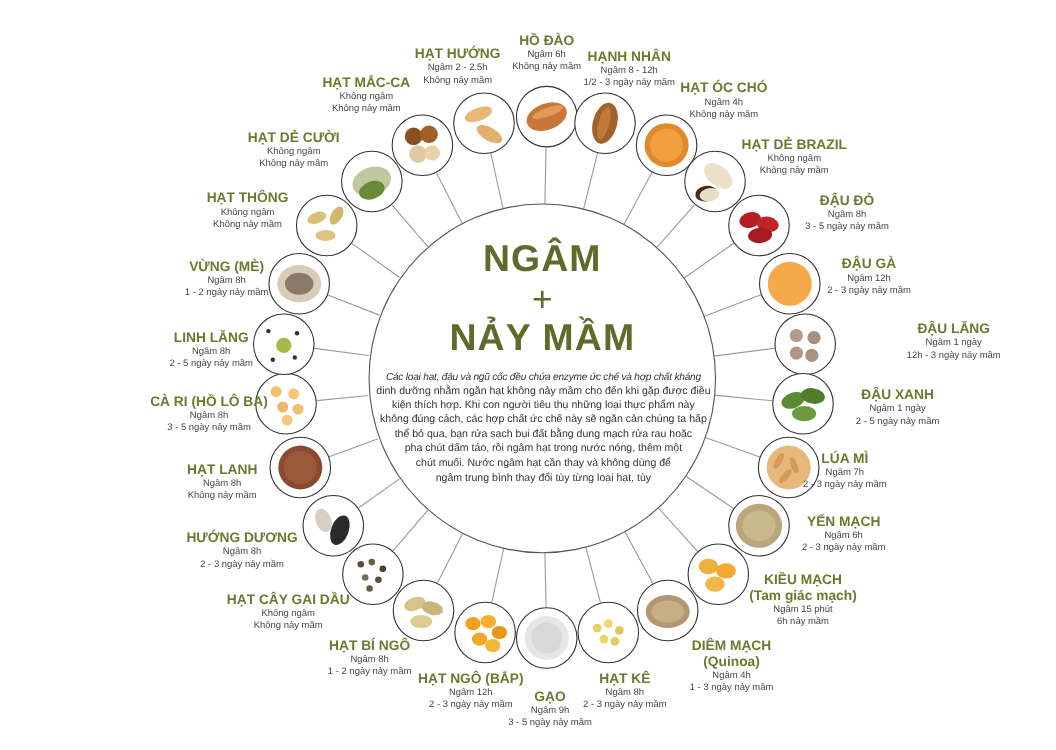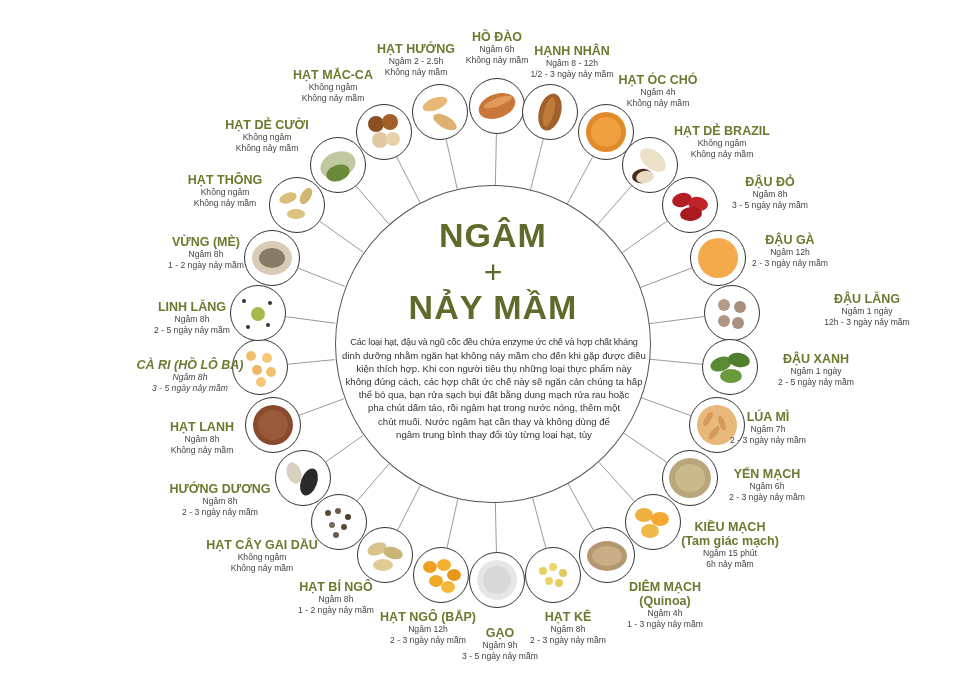--- a/index.html
+++ b/index.html
@@ -46,21 +46,21 @@
       <line x1="356.2611890647764" y1="186.22566780905825" x2="388.9547188487619" y2="224.2265887917427" stroke="#9a9a9a" stroke-width="1"></line>
       <line x1="396.7099218797287" y1="156.9491059120601" x2="420.2797265358164" y2="203.21575949623224" stroke="#9a9a9a" stroke-width="1"></line>
       <line x1="446.12392079368664" y1="139.32210815644817" x2="457.44358980705385" y2="189.825246831471" stroke="#9a9a9a" stroke-width="1"></line>
     </svg>
 
   <div class="center-circle" style="left:335px; top:185px; width:316px; height:318px;">
     <div class="title" style="top:30px; font-size:34px; letter-spacing:1px;">NGÂM</div>
     <div class="title" style="top:68px; font-size:32px; font-weight:normal;">+</div>
     <div class="title" style="top:102px; font-size:34px; letter-spacing:1px;">NẢY MẦM</div>
     <div class="desc" style="left:4px; top:150px; width:308px;">
-      <div style="font-size:9.2px; letter-spacing:-0.2px;">Các loại hạt, đậu và ngũ cốc đều chứa enzyme ức chế và hợp chất kháng</div>
+      <div style="font-size:9.2px; letter-spacing:-0.2px;font-style:italic;">Các loại hạt, đậu và ngũ cốc đều chứa enzyme ức chế và hợp chất kháng</div>
       <div>dinh dưỡng nhằm ngăn hạt không nảy mầm cho đến khi gặp được điều</div>
       <div>kiện thích hợp. Khi con người tiêu thụ những loại thực phẩm này</div>
       <div>không đúng cách, các hợp chất ức chế này sẽ ngăn cản chúng ta hấp</div>
       <div>thể bỏ qua, bạn rửa sạch bụi đất bằng dung mạch rửa rau hoặc</div>
       <div>pha chút dấm táo, rồi ngâm hạt trong nước nóng, thêm một</div>
       <div>chút muối. Nước ngâm hạt cần thay và không dùng để</div>
       <div>ngâm trung bình thay đổi tùy từng loại hạt, tùy</div>
     </div>
   </div>
 
@@ -256,21 +256,21 @@
         <span class="l1">Ngâm 8h</span>
         <span class="l2">Không nảy mầm</span>
       </div>
       <div class="item-circle" style="left: 260px; top: 367px;"><span><div class="pic" style="width:44px;height:44px;position:absolute">
             <div style="position:absolute;left:8px;top:6px;width:10px;height:10px;background:#f0c070;border-radius:50%;transform:rotate(0deg)"></div>
             <div style="position:absolute;left:24px;top:8px;width:10px;height:10px;background:#f4c878;border-radius:50%;transform:rotate(0deg)"></div>
             <div style="position:absolute;left:14px;top:20px;width:10px;height:10px;background:#ecb868;border-radius:50%;transform:rotate(0deg)"></div>
             <div style="position:absolute;left:28px;top:22px;width:10px;height:10px;background:#f0c070;border-radius:50%;transform:rotate(0deg)"></div>
             <div style="position:absolute;left:18px;top:32px;width:10px;height:10px;background:#f4c878;border-radius:50%;transform:rotate(0deg)"></div>
           </div></span></div>
-      <div class="label" style="left: 190px; top: 358px; font-style: italic;">
+      <div class="label" style="left: 190px; top: 358px;">
         <span class="name">CÀ RI (HỒ LÔ BA)</span>
         <span class="l1">Ngâm 8h</span>
         <span class="l2">3 - 5 ngày nảy mầm</span>
       </div>
       <div class="item-circle" style="left: 258px; top: 313px;"><span><div class="pic" style="width:44px;height:44px;position:absolute">
             <div style="position:absolute;left:15px;top:16px;width:14px;height:14px;background:#a8b84a;border-radius:50%;transform:rotate(0deg)"></div>
             <div style="position:absolute;left:6px;top:8px;width:4px;height:4px;background:#333;border-radius:50%;transform:rotate(0deg)"></div>
             <div style="position:absolute;left:32px;top:10px;width:4px;height:4px;background:#333;border-radius:50%;transform:rotate(0deg)"></div>
             <div style="position:absolute;left:30px;top:32px;width:4px;height:4px;background:#333;border-radius:50%;transform:rotate(0deg)"></div>
             <div style="position:absolute;left:10px;top:34px;width:4px;height:4px;background:#333;border-radius:50%;transform:rotate(0deg)"></div>

